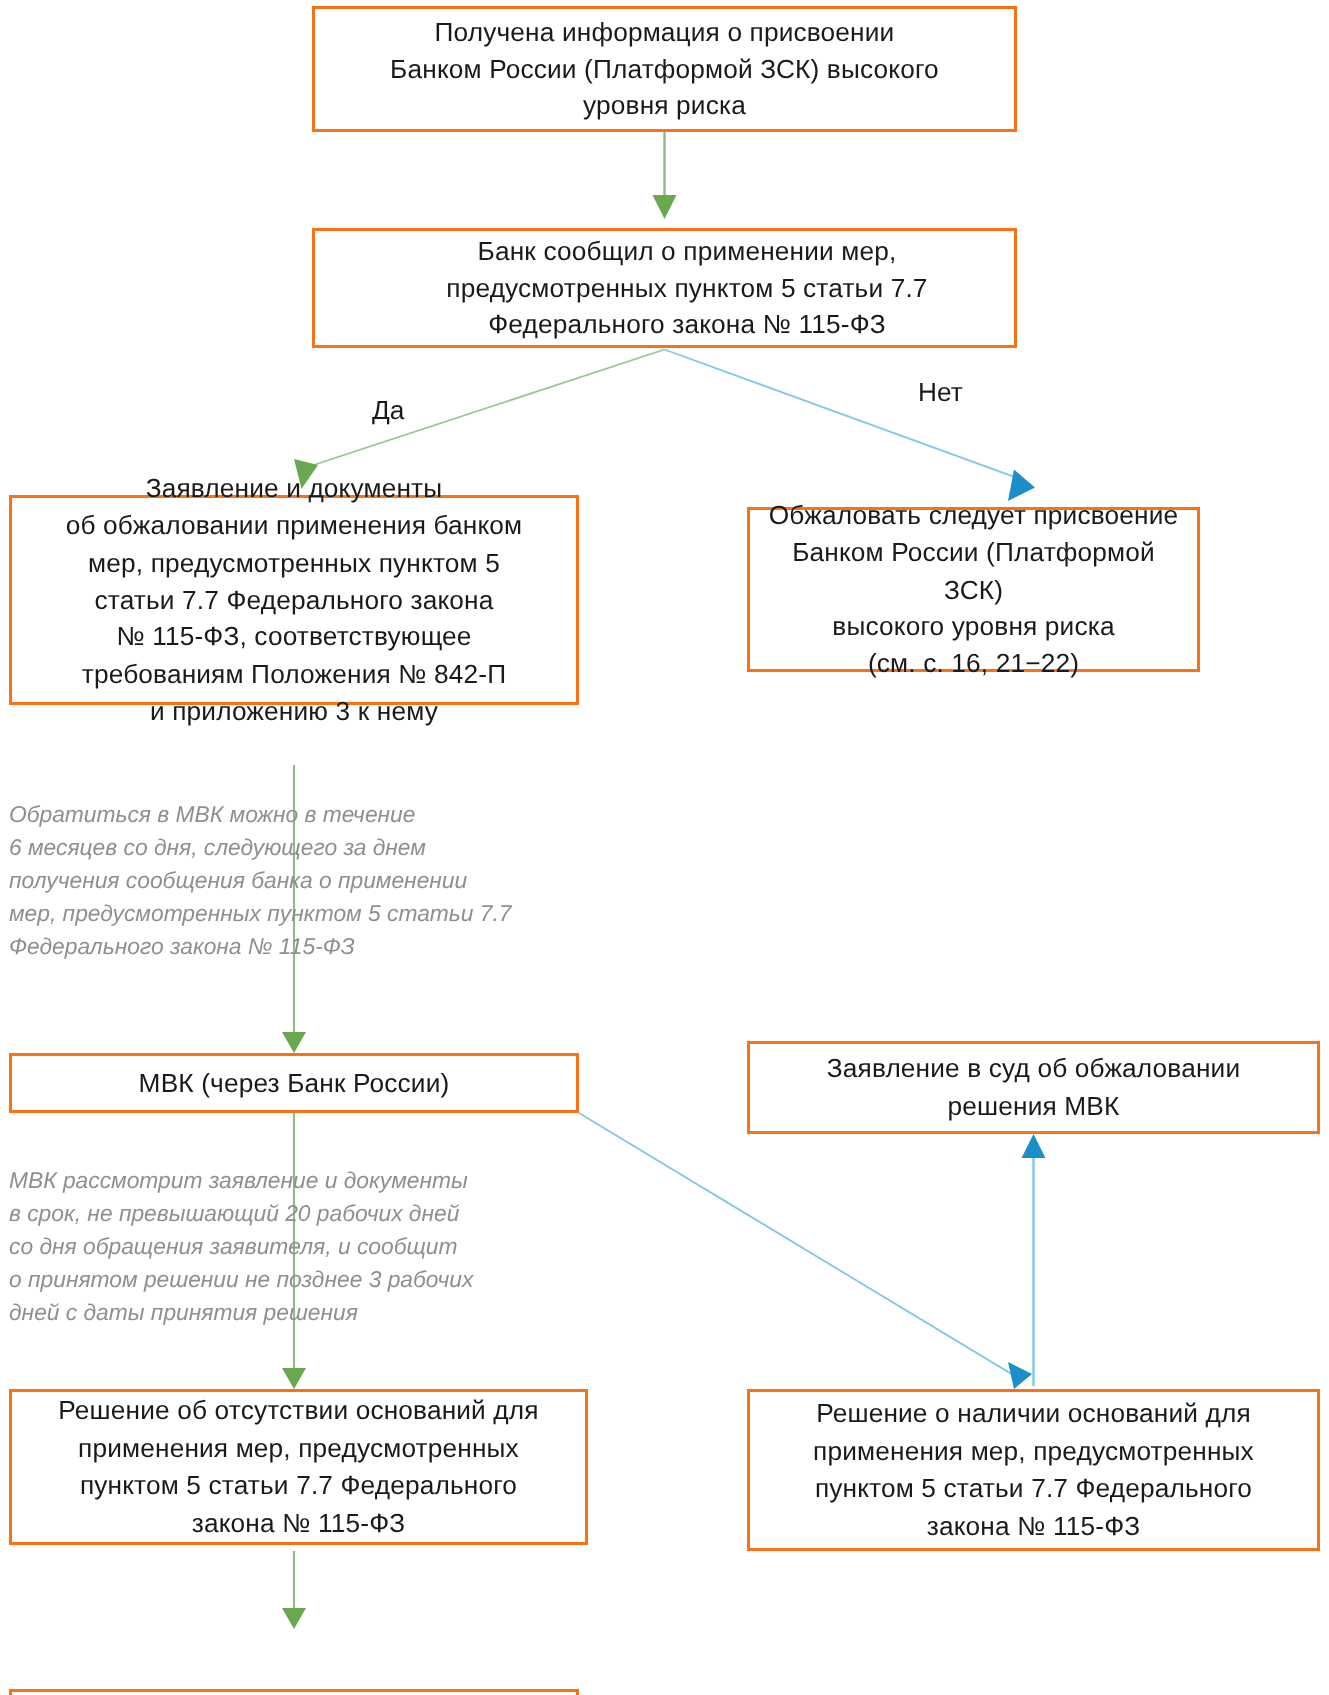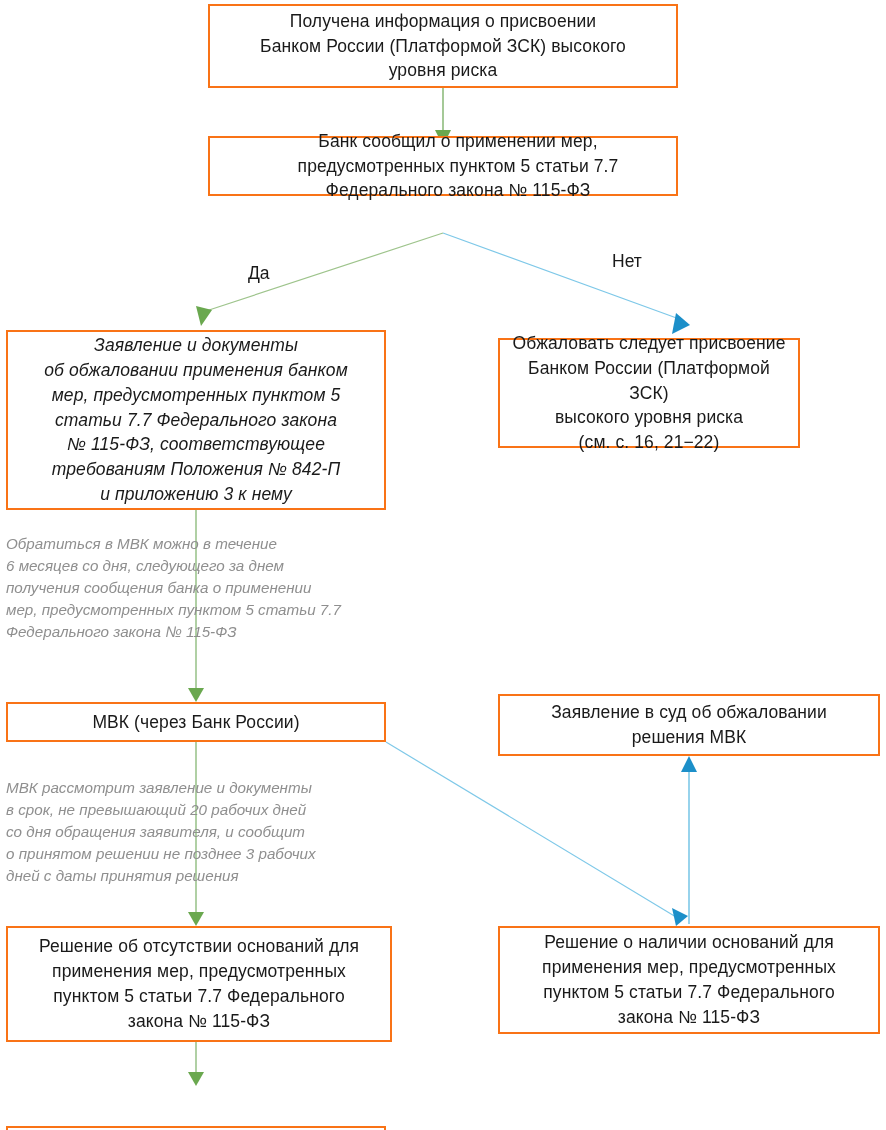--- a/index.html
+++ b/index.html
@@ -58,26 +58,26 @@
     position: absolute;
     color: #1a1a1a;
     font-size: 17.5px;
     line-height: 1;
     z-index: 3;
     white-space: nowrap;
   }
 
   
   #node-high-risk        { left:208px; top:4px;    width:470px; height:84px; }
-  #node-bank-informed    { left:208px; top:136px;  width:470px; height:60px;padding-left:40px; }
-  #node-application      { left:6px;   top:330px;  width:380px; height:180px;font-style:italic; }
+  #node-bank-informed    { left:208px; top:152px;  width:470px; height:80px;padding-left:40px; }
+  #node-application      { left:6px;   top:330px;  width:380px; height:140px; }
   #node-appeal-assign    { left:498px; top:338px;  width:302px; height:110px; }
   #node-mvk              { left:6px;   top:702px;  width:380px; height:40px;align-items:center; }
   #node-court            { left:498px; top:694px;  width:382px; height:62px; }
-  #node-decision-absent  { left:6px;   top:926px;  width:386px; height:116px; }
+  #node-decision-absent  { left:6px;   top:926px;  width:386px; height:104px; }
   #node-decision-present { left:498px; top:926px;  width:382px; height:108px; }
   #node-rehab            { left:6px;   top:1086px; width:380px; height:40px;margin-top:40px; }
 
   #note-mvk-deadline  { left:6px; top:533px; width:380px; }
   #note-mvk-review    { left:6px; top:777px; width:380px; }
 
   #label-yes { left:248px; top:265px; }
   #label-no  { left:612px; top:253px; }
 </style>
 </head>

